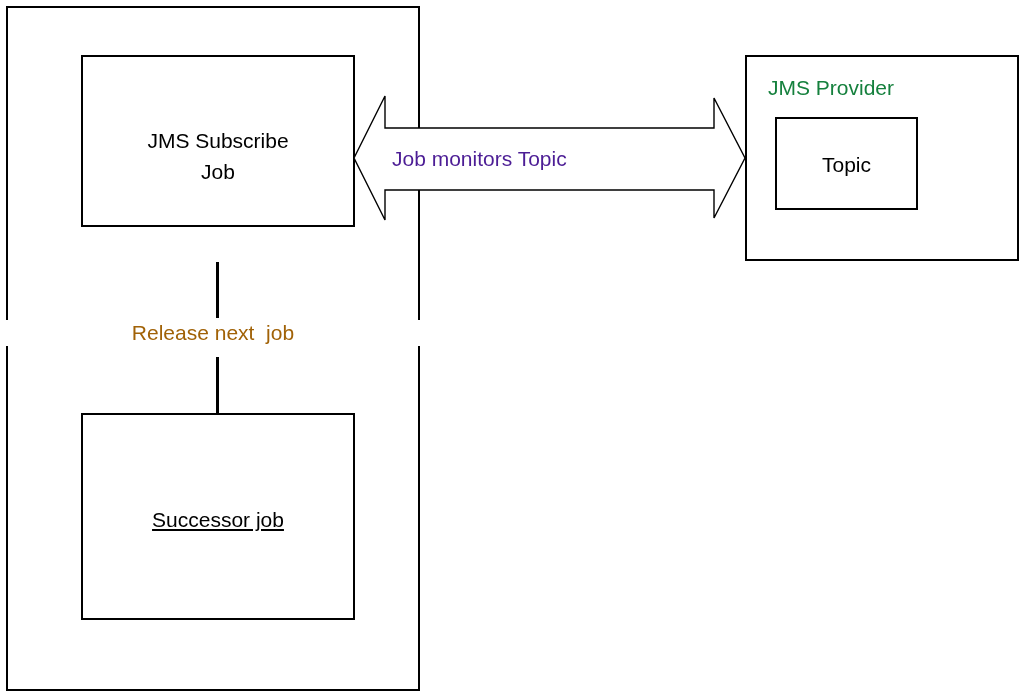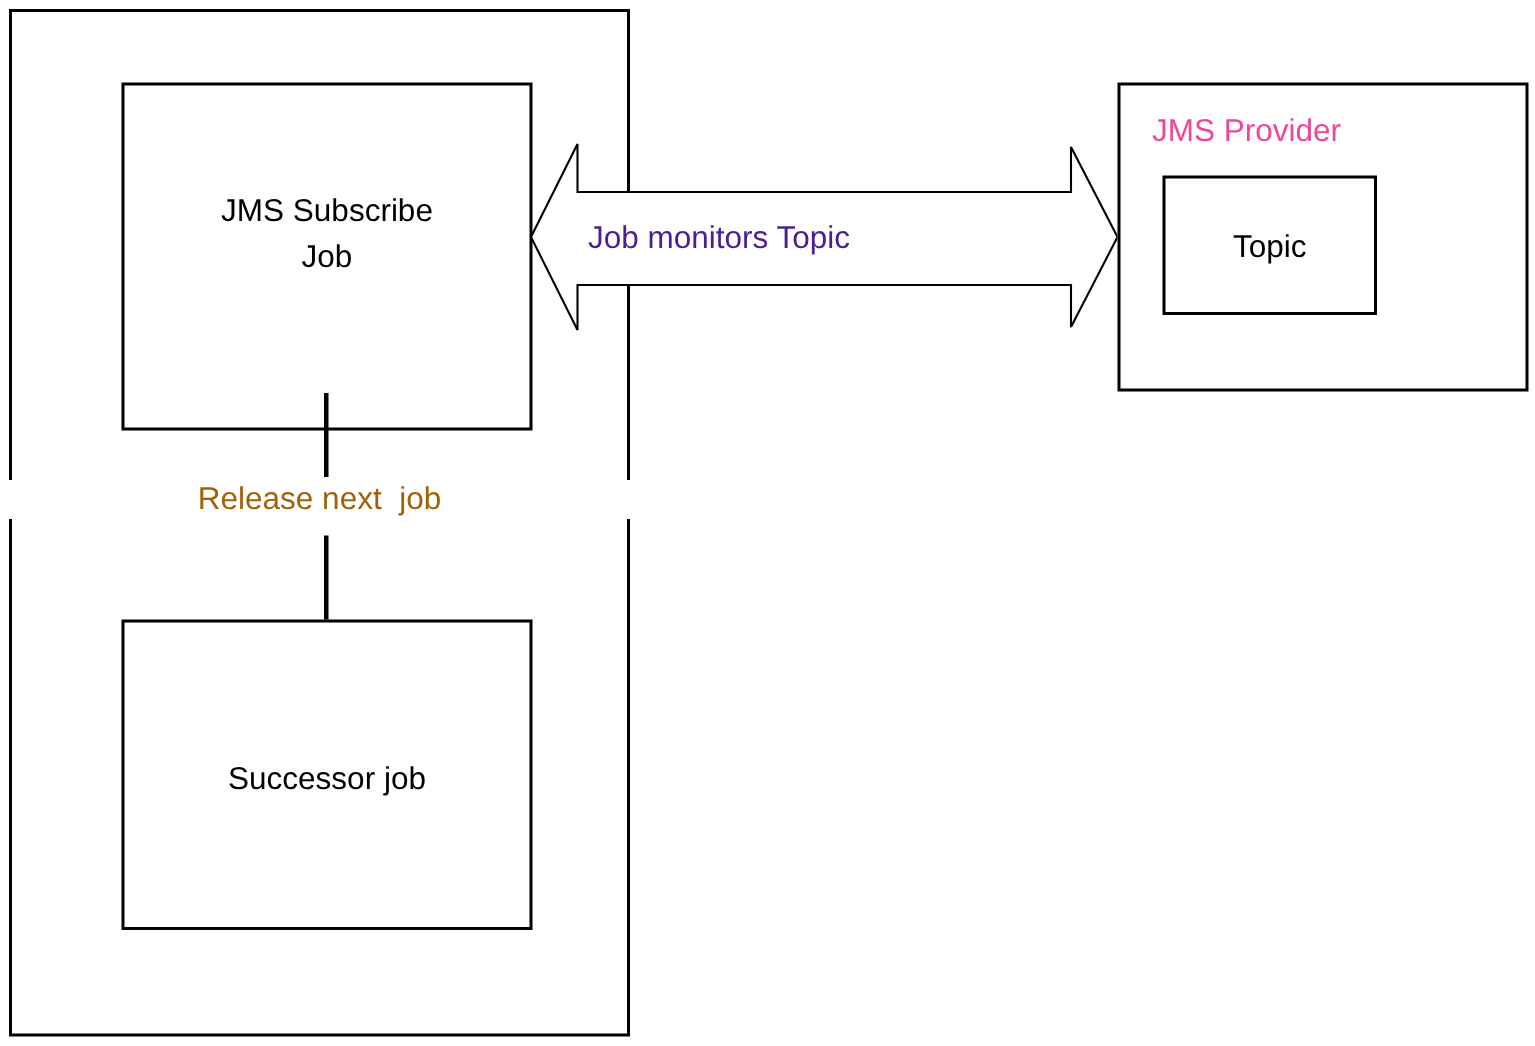--- a/index.html
+++ b/index.html
@@ -40,50 +40,51 @@
     left: 6px;
     top: 6px;
     width: 414px;
     height: 685px;
   }
   
   #jms-subscribe-job-box {
     left: 81px;
     top: 55px;
     width: 274px;
-    height: 232px;
+    height: 172px;
   }
   #jms-subscribe-job-box .box-label {
     top: 68px;
   }
   
   #successor-job-box {
     left: 81px;
     top: 413px;
     width: 274px;
     height: 207px;
   }
   #successor-job-box .box-label {
     top: 89px;
+    text-decoration: underline;
   }
   
   #jms-provider-box {
     left: 745px;
     top: 55px;
     width: 274px;
     height: 206px;
   }
   #jms-provider-title {
     position: absolute;
     left: 21px;
     top: 18px;
     font-size: 21px;
     line-height: 26px;
     text-align: left;
-    color: #ec4899;
+    color: #15803d;
   }
   
   #topic-box {
     left: 775px;
     top: 117px;
     width: 143px;
     height: 93px;
   }
   #topic-box .box-label {
     top: 30px;

